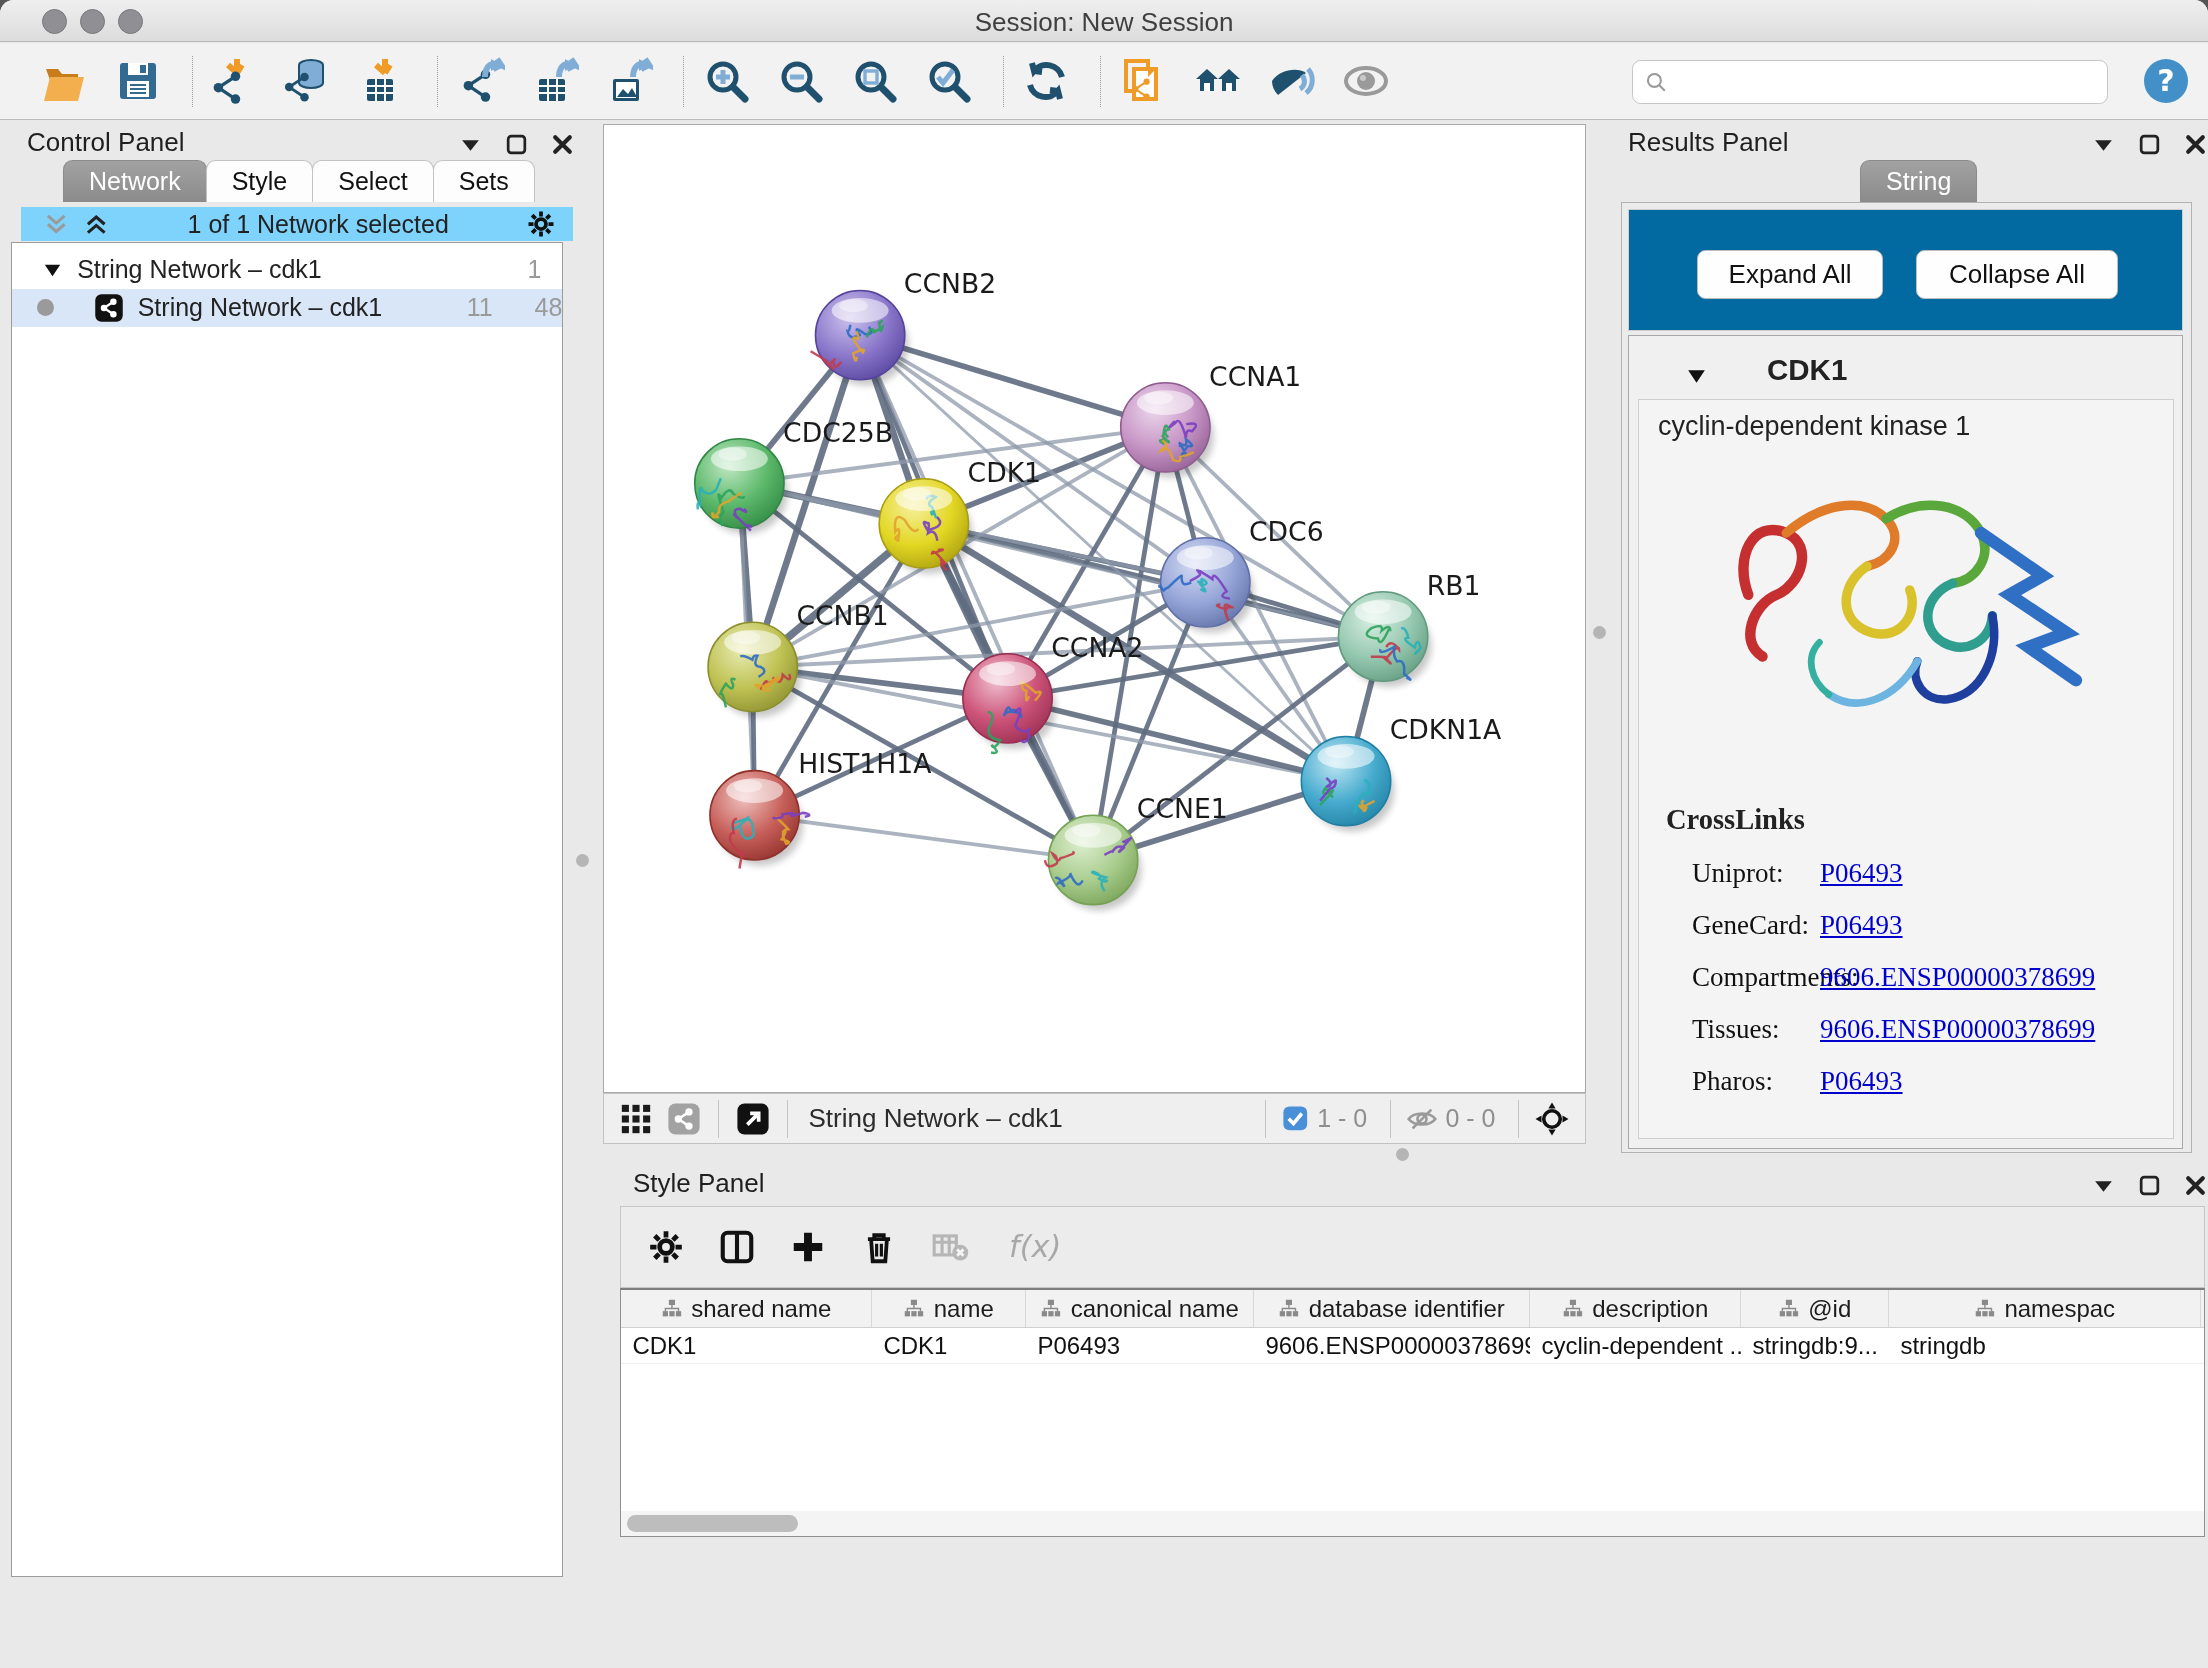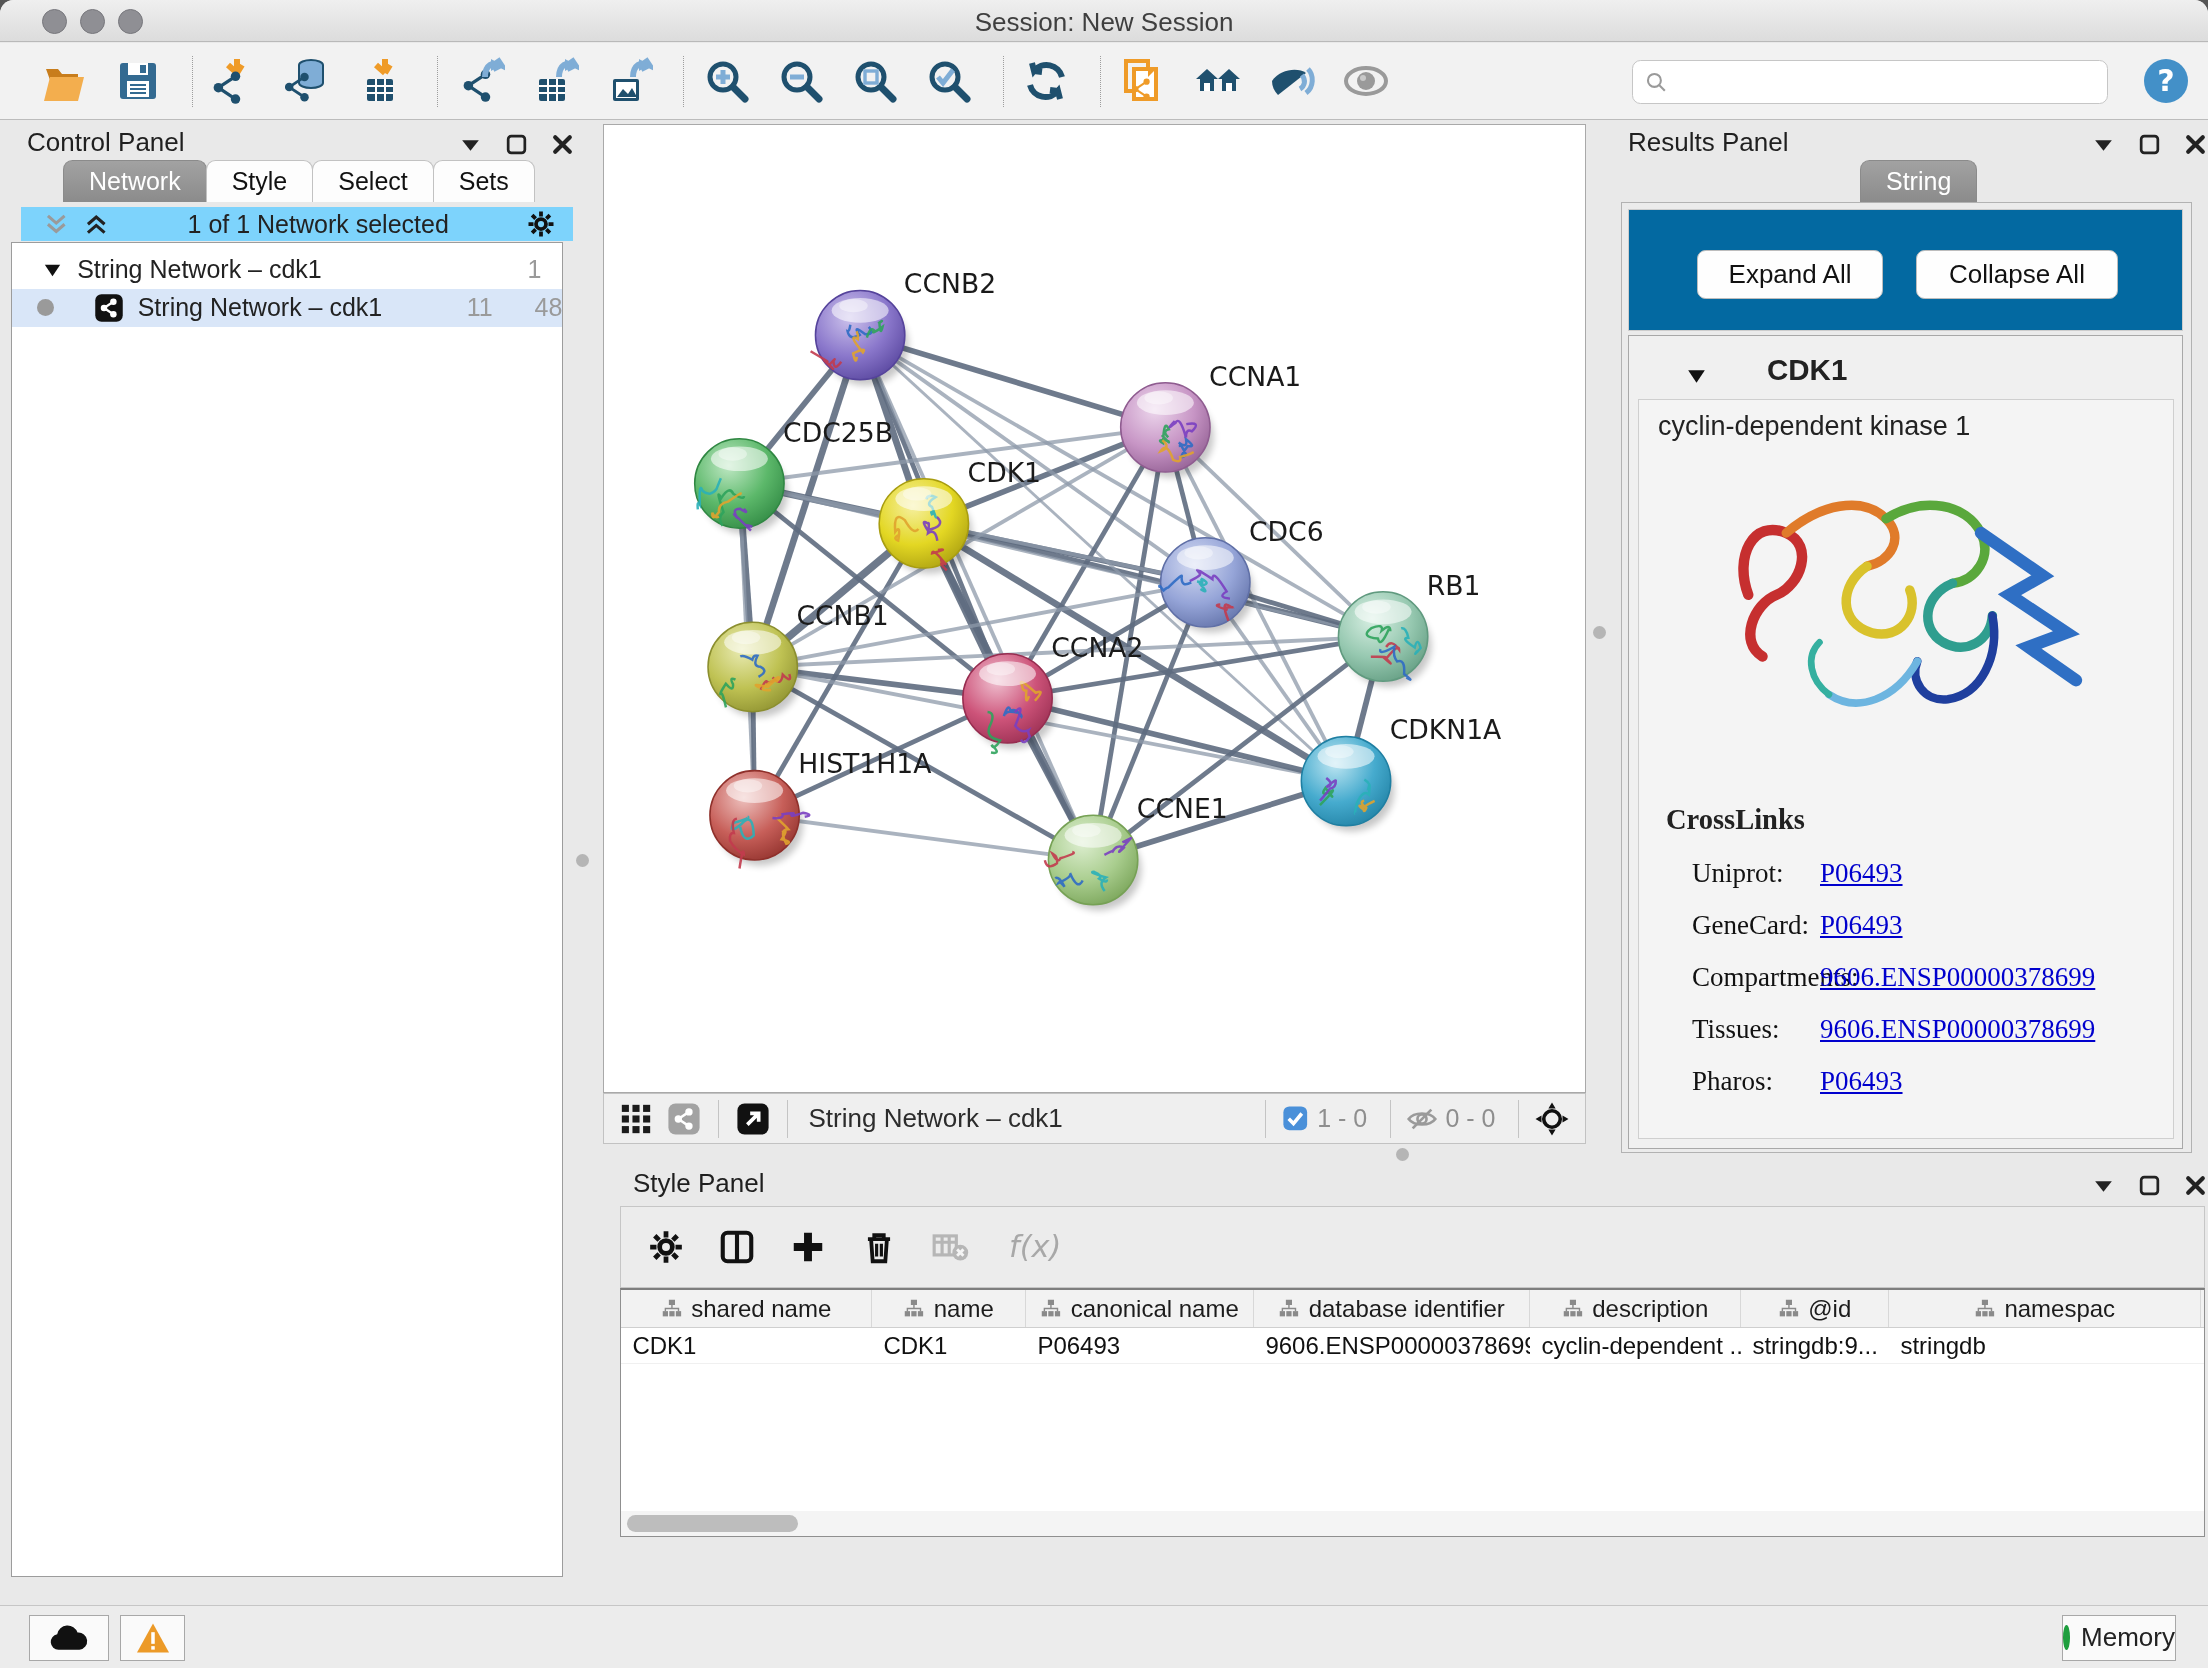--- a/index.html
+++ b/index.html
@@ -860,32 +860,14 @@
           <div class="td" style="width: 148px;">stringdb:9...</div>
           <div class="td" style="width: 312px;">stringdb</div>
         </div>
       </div>
     <div class="hscroll">
       <div class="hthumb"></div>
     </div>
   </div>
 
 
-  <div class="abs statusbar">
-    <div class="sb-btn" style="left:28.5px;width:80px">
-      <svg style="width:42px;height:30px" viewBox="0 0 32 22">
-        <path d="M8 20 a6 6 0 0 1 -1 -11.9 a8 8 0 0 1 15.5 -1.2 a5.5 5.5 0 0 1 1.5 13.1 Z" fill="#111"></path>
-        </svg>
-    </div>
-    <div class="sb-btn" style="left:120px;width:65px">
-      <svg style="width:36px;height:32px" viewBox="0 0 24 22">
-        <path d="M12 1 L23 21 H1 Z" fill="#ec9a28"></path>
-        <rect x="10.8" y="7" width="2.4" height="8" fill="#fff"></rect>
-          <rect x="10.8" y="16.6" width="2.4" height="2.4" fill="#fff"></rect>
-        </svg>
-    </div>
-    <div class="sb-btn" style="left:2062px;width:114px;font-size:26px">
-      <span class="mem-dot"></span>
-      <span>Memory</span>
-    </div>
-  </div>
 </div>
 
 
 </body></html>

